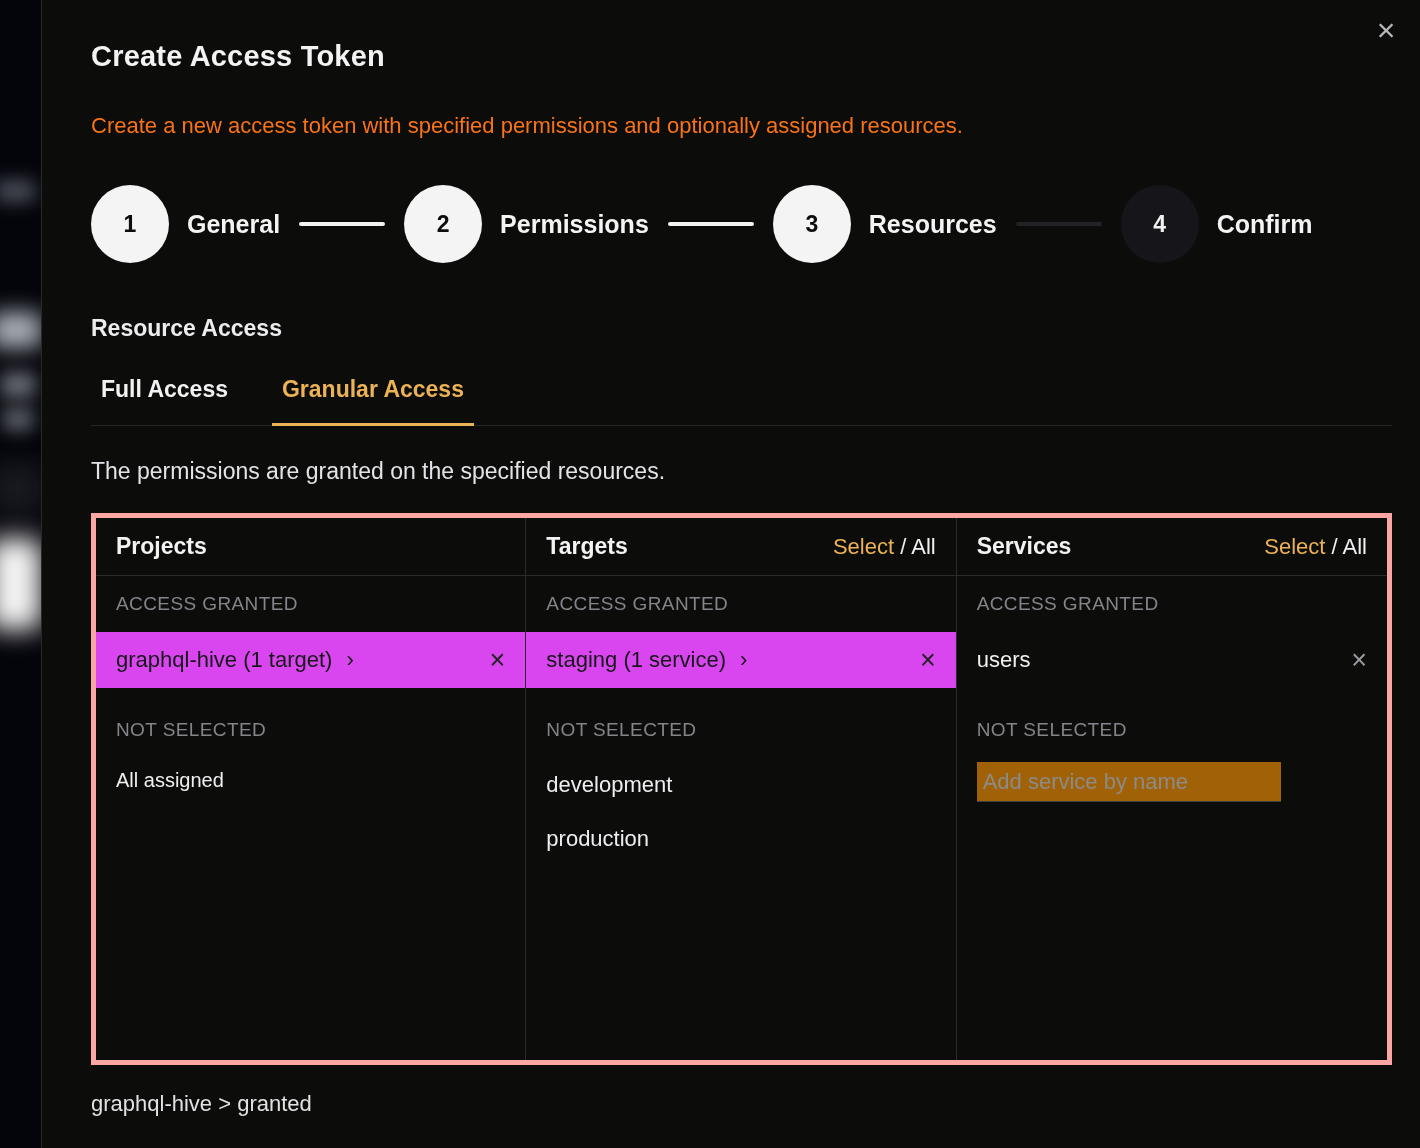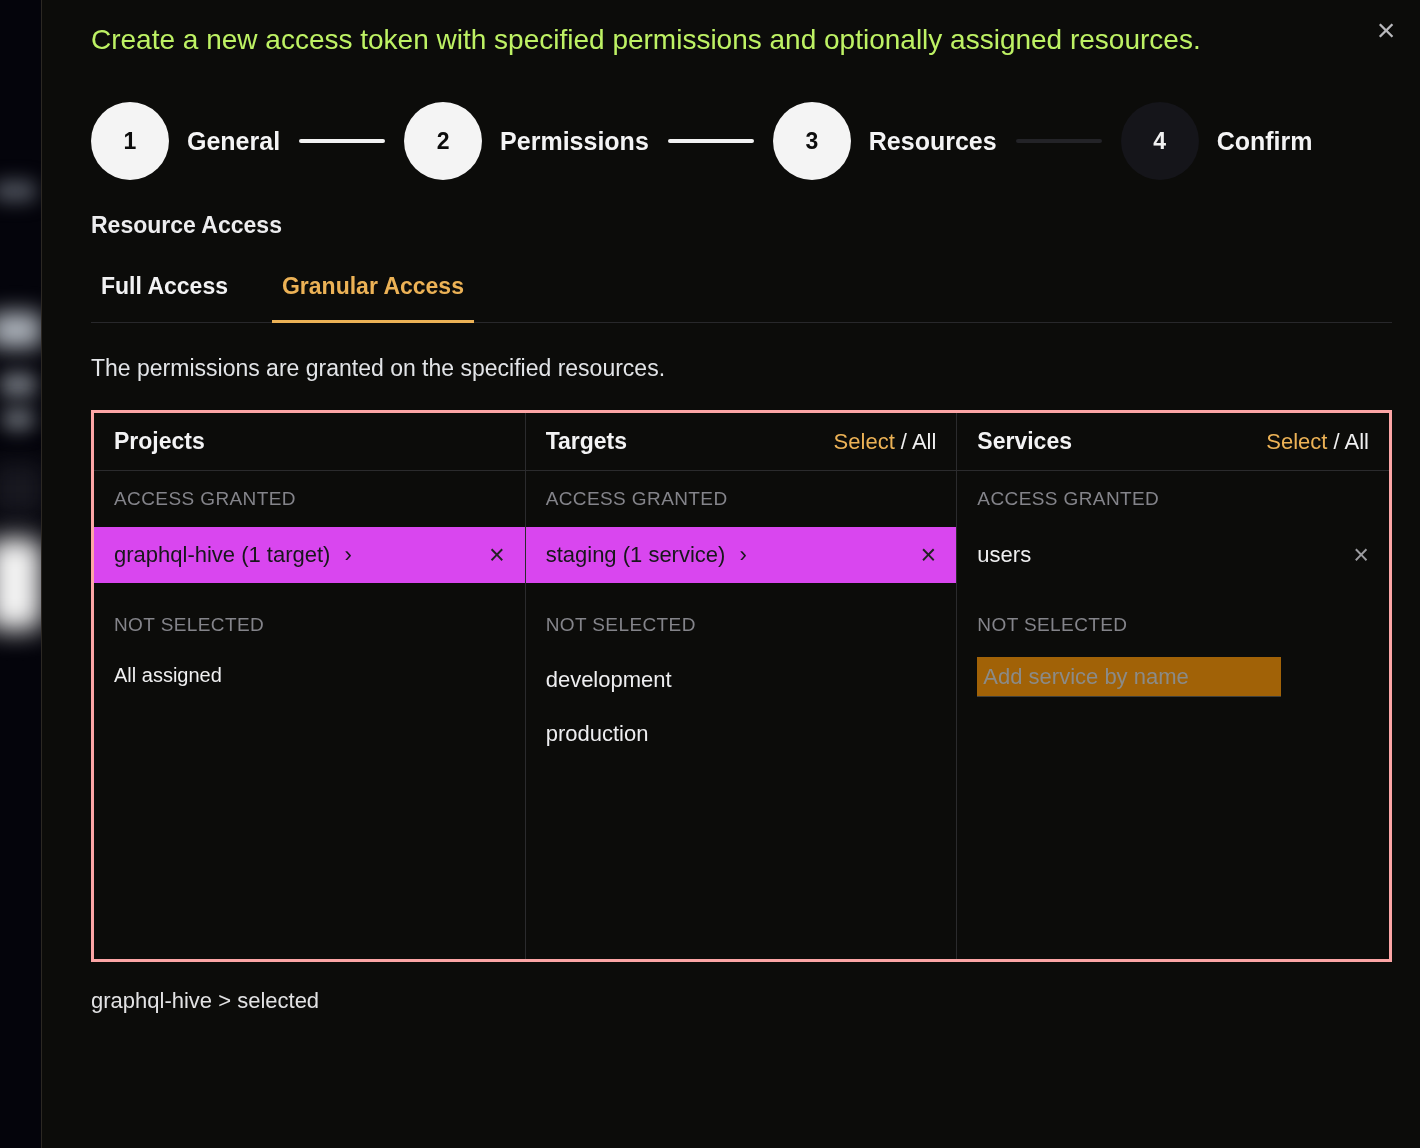--- a/index.html
+++ b/index.html
@@ -30,55 +30,55 @@
     padding: 0 28px 0 49px;
   }
   .close-btn {
     position: absolute; top: 10px; right: 14px;
     width: 40px; height: 40px;
     display: flex; align-items: center; justify-content: center;
     font-size: 32px; color: #b9b9bd; cursor: pointer; background: none; border: none;
     font-family: "Liberation Sans", sans-serif;
   }
   .dlg-title { padding-top: 40px; font-size: 29px; font-weight: 700; color: #f3f3f4; letter-spacing: .2px; }
-  .dlg-subtitle { margin-top: 24px; font-size: 28px; color: #bef264; }
+  .dlg-subtitle { margin-top: 40px; font-size: 22px; color: #f97316; }
 
   
   .stepper { margin-top: 46px; display: flex; align-items: center; }
   .step { display: flex; align-items: center; }
   .step-circle {
     width: 78px; height: 78px; border-radius: 50%;
     display: flex; align-items: center; justify-content: center;
     font-size: 23px; font-weight: 700;
   }
   .step-circle.done { background: #f4f4f4; color: #0d0d0d; }
   .step-circle.upcoming { background: #15151a; color: #f0f0f1; }
   .step-label { margin-left: 18px; font-size: 25px; font-weight: 700; color: #f4f4f5; white-space: nowrap; }
   .connector { width: 86px; height: 4px; border-radius: 2px; margin: 0 19px; }
   .connector.done { background: #f2f2f2; }
   .connector.upcoming { background: #232327; }
 
   
-  .section-heading { margin-top: 32px; font-size: 23px; color: #ededef; }
+  .section-heading { margin-top: 52px; font-size: 23px; color: #ededef; }
   .tabs { margin-top: 24px; display: flex; gap: 34px; border-bottom: 1px solid #28282b; }
   .tab {
     font-size: 23px; font-weight: 700; padding: 10px 10px 22px;
     color: #f2f2f3; cursor: pointer; position: relative; text-align: right;
   }
   .tab.active { color: #ecb256; }
   .tab.active::after {
     content: ""; position: absolute; left: 0; right: 0; bottom: -1px;
     height: 3px; background: #ecb256;
   }
   .description { margin-top: 32px; font-size: 23px; color: #e2e4e7; }
 
   
   .picker {
     margin-top: 28px; height: 552px;
-    border: 3px solid #fca5a5;
+    border: 5px solid #fca5a5;
     display: grid; grid-template-columns: 1fr 1fr 1fr;
   }
   .col { border-right: 1px solid #2b2b2d; display: flex; flex-direction: column; overflow: hidden; }
   .col:last-child { border-right: none; }
   .col-header {
     height: 58px; flex: none; border-bottom: 1px solid #2b2b2d;
     display: flex; align-items: center; justify-content: space-between;
     padding: 0 20px; font-size: 23px; font-weight: 700; color: #f3f3f4;
   }
   .select-links { font-size: 22px; font-weight: 400; color: #f0f0f1; white-space: nowrap; }
@@ -120,20 +120,21 @@
   <div class="blob blob-c"></div>
   <div class="blob blob-s"></div>
   <div class="blob blob-dark"></div>
   <div class="blob blob-white"></div>
 </div>
 
 <div class="modal">
 
   <button class="close-btn">×</button>
 
+  <h1 class="dlg-title">Create Access Token</h1>
   <p class="dlg-subtitle">Create a new access token with specified permissions and optionally assigned resources.</p>
 
   <div class="stepper">
     <div class="step">
       <div class="step-circle done">1</div>
       <div class="step-label">General</div>
     </div>
     <div class="connector done"></div>
     <div class="step">
       <div class="step-circle done">2</div>
@@ -204,15 +205,15 @@
         <span>users</span>
         <span class="spacer"></span>
         <button class="remove-x">×</button>
       </div>
       <div class="section-label second">NOT SELECTED</div>
       <input class="service-input" type="text" placeholder="Add service by name" style="">
     </div>
 
   </div>
 
-  <div class="breadcrumb"><span>graphql-hive</span><span> &gt; </span><span>selected</span></div>
+  <div class="breadcrumb"><span>graphql-hive</span><span> &gt; </span><span>granted</span></div>
 
 </div>
 
 </body></html>

